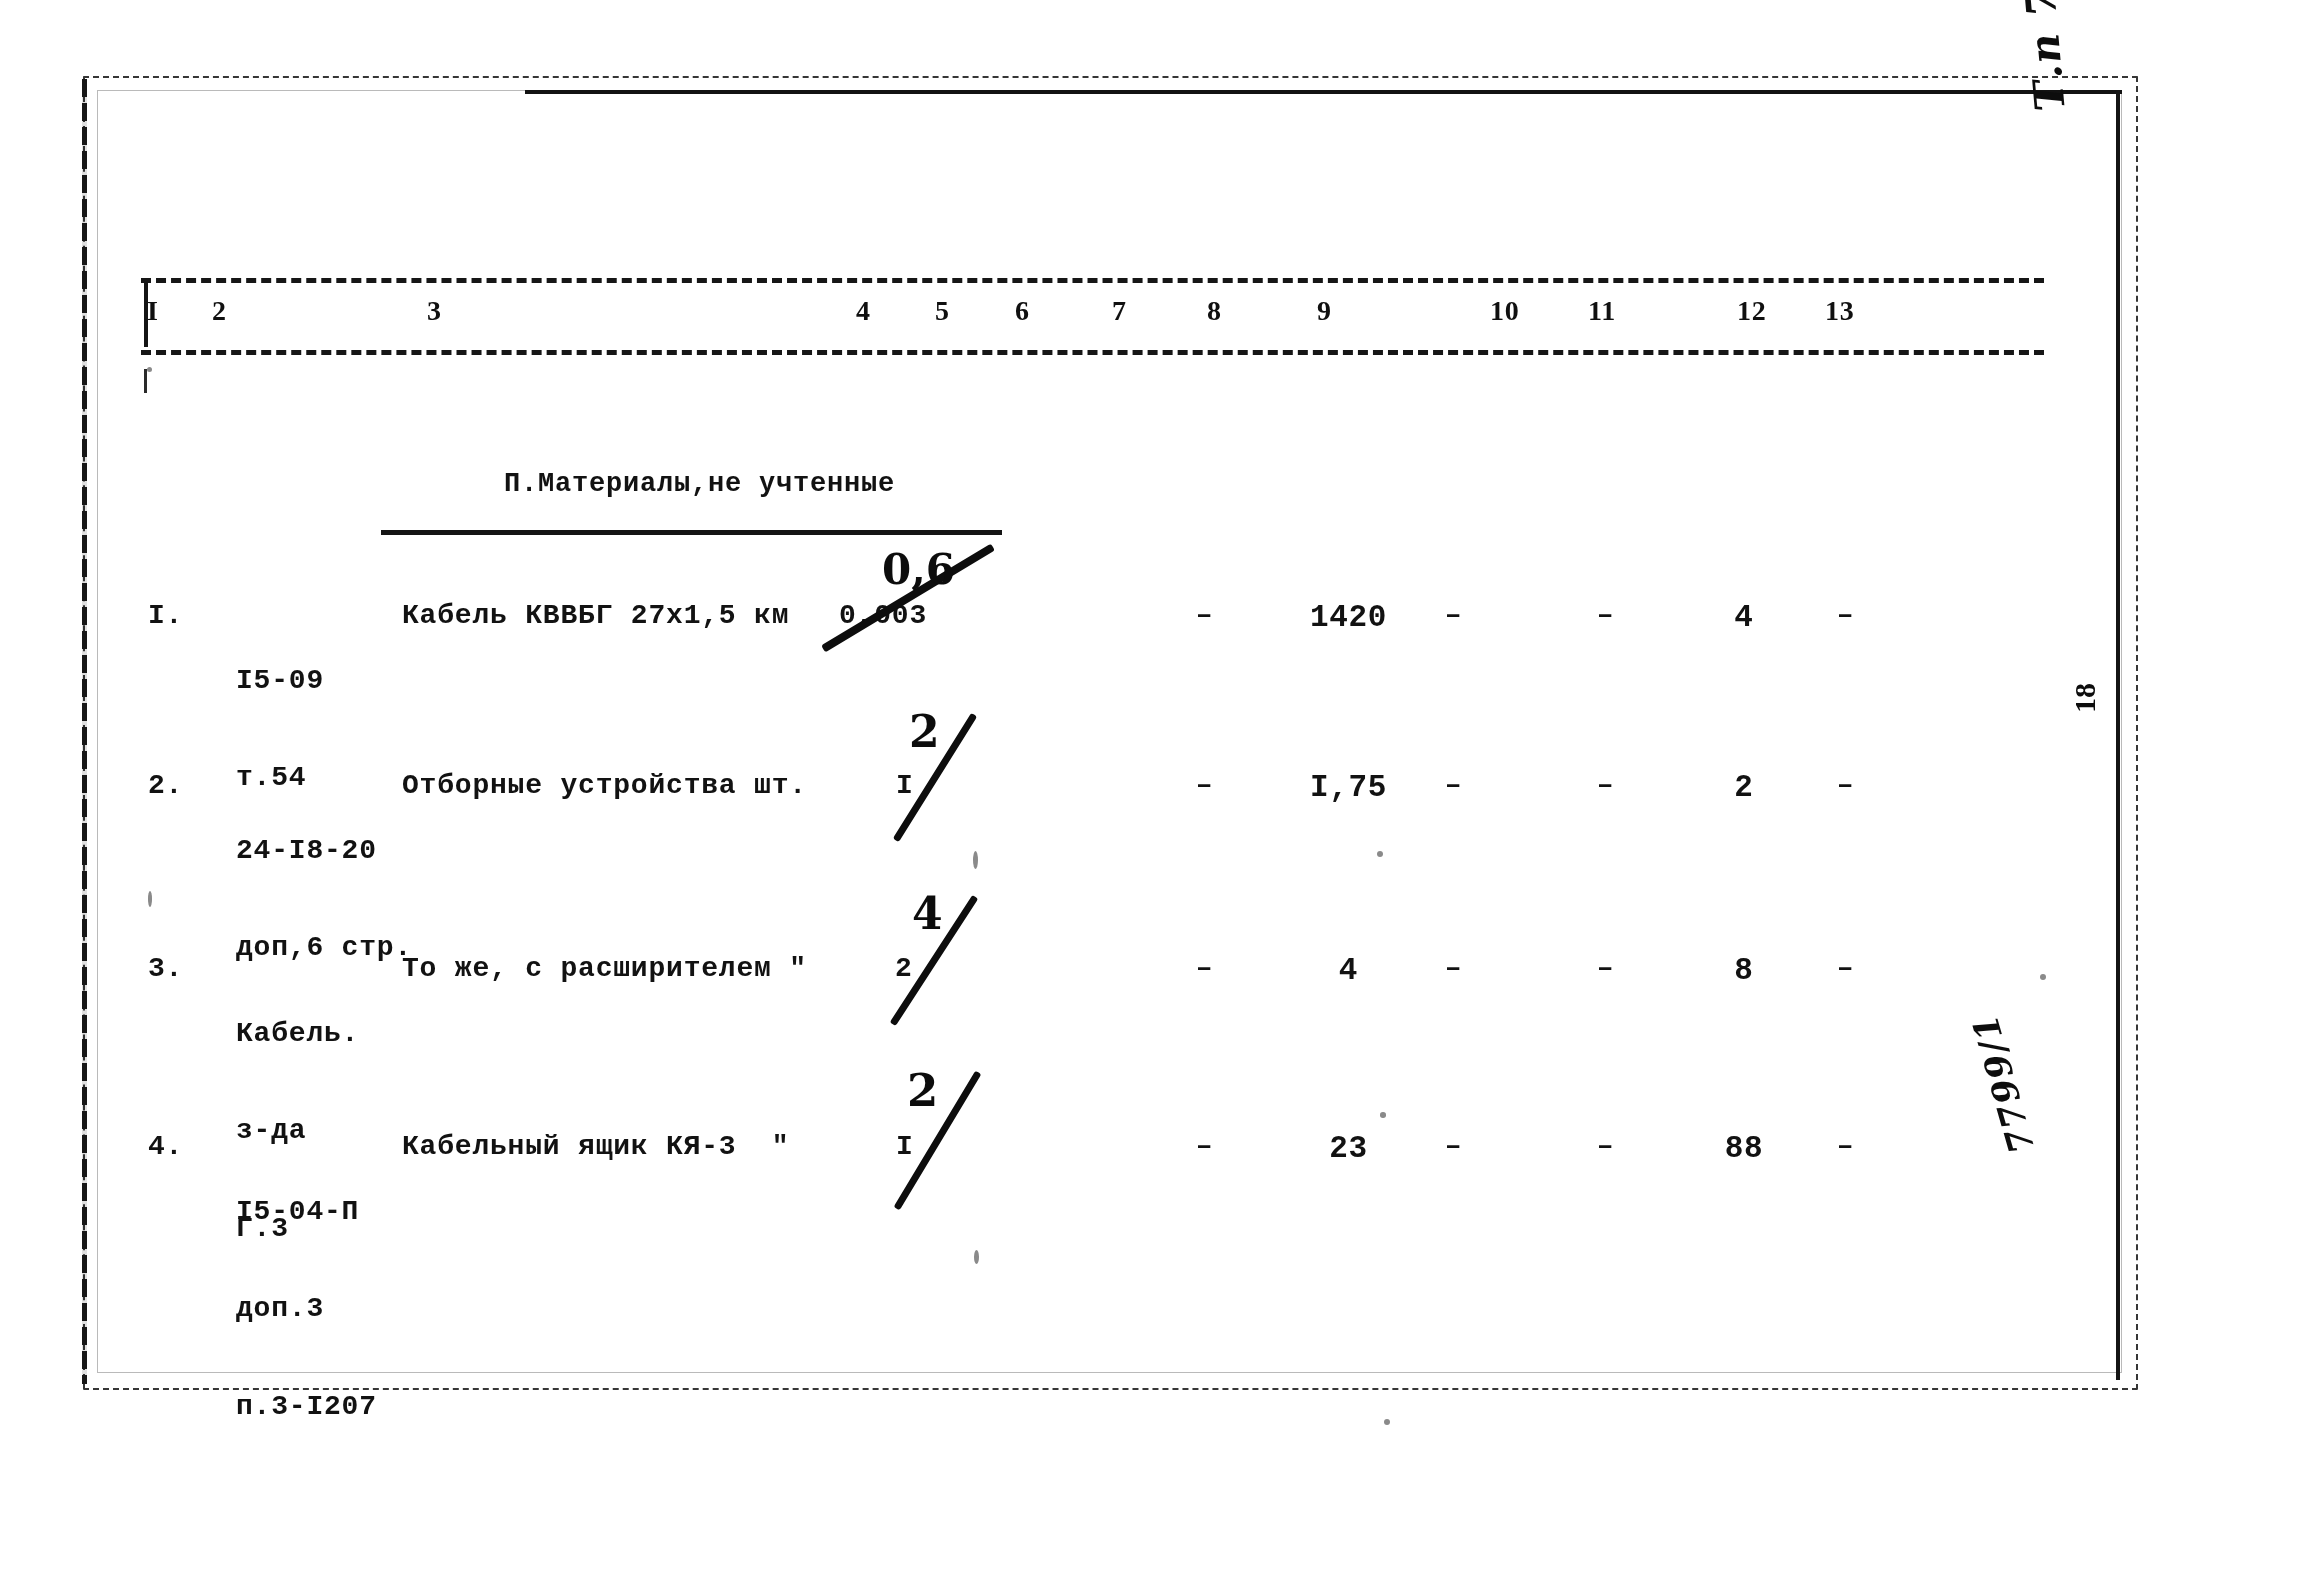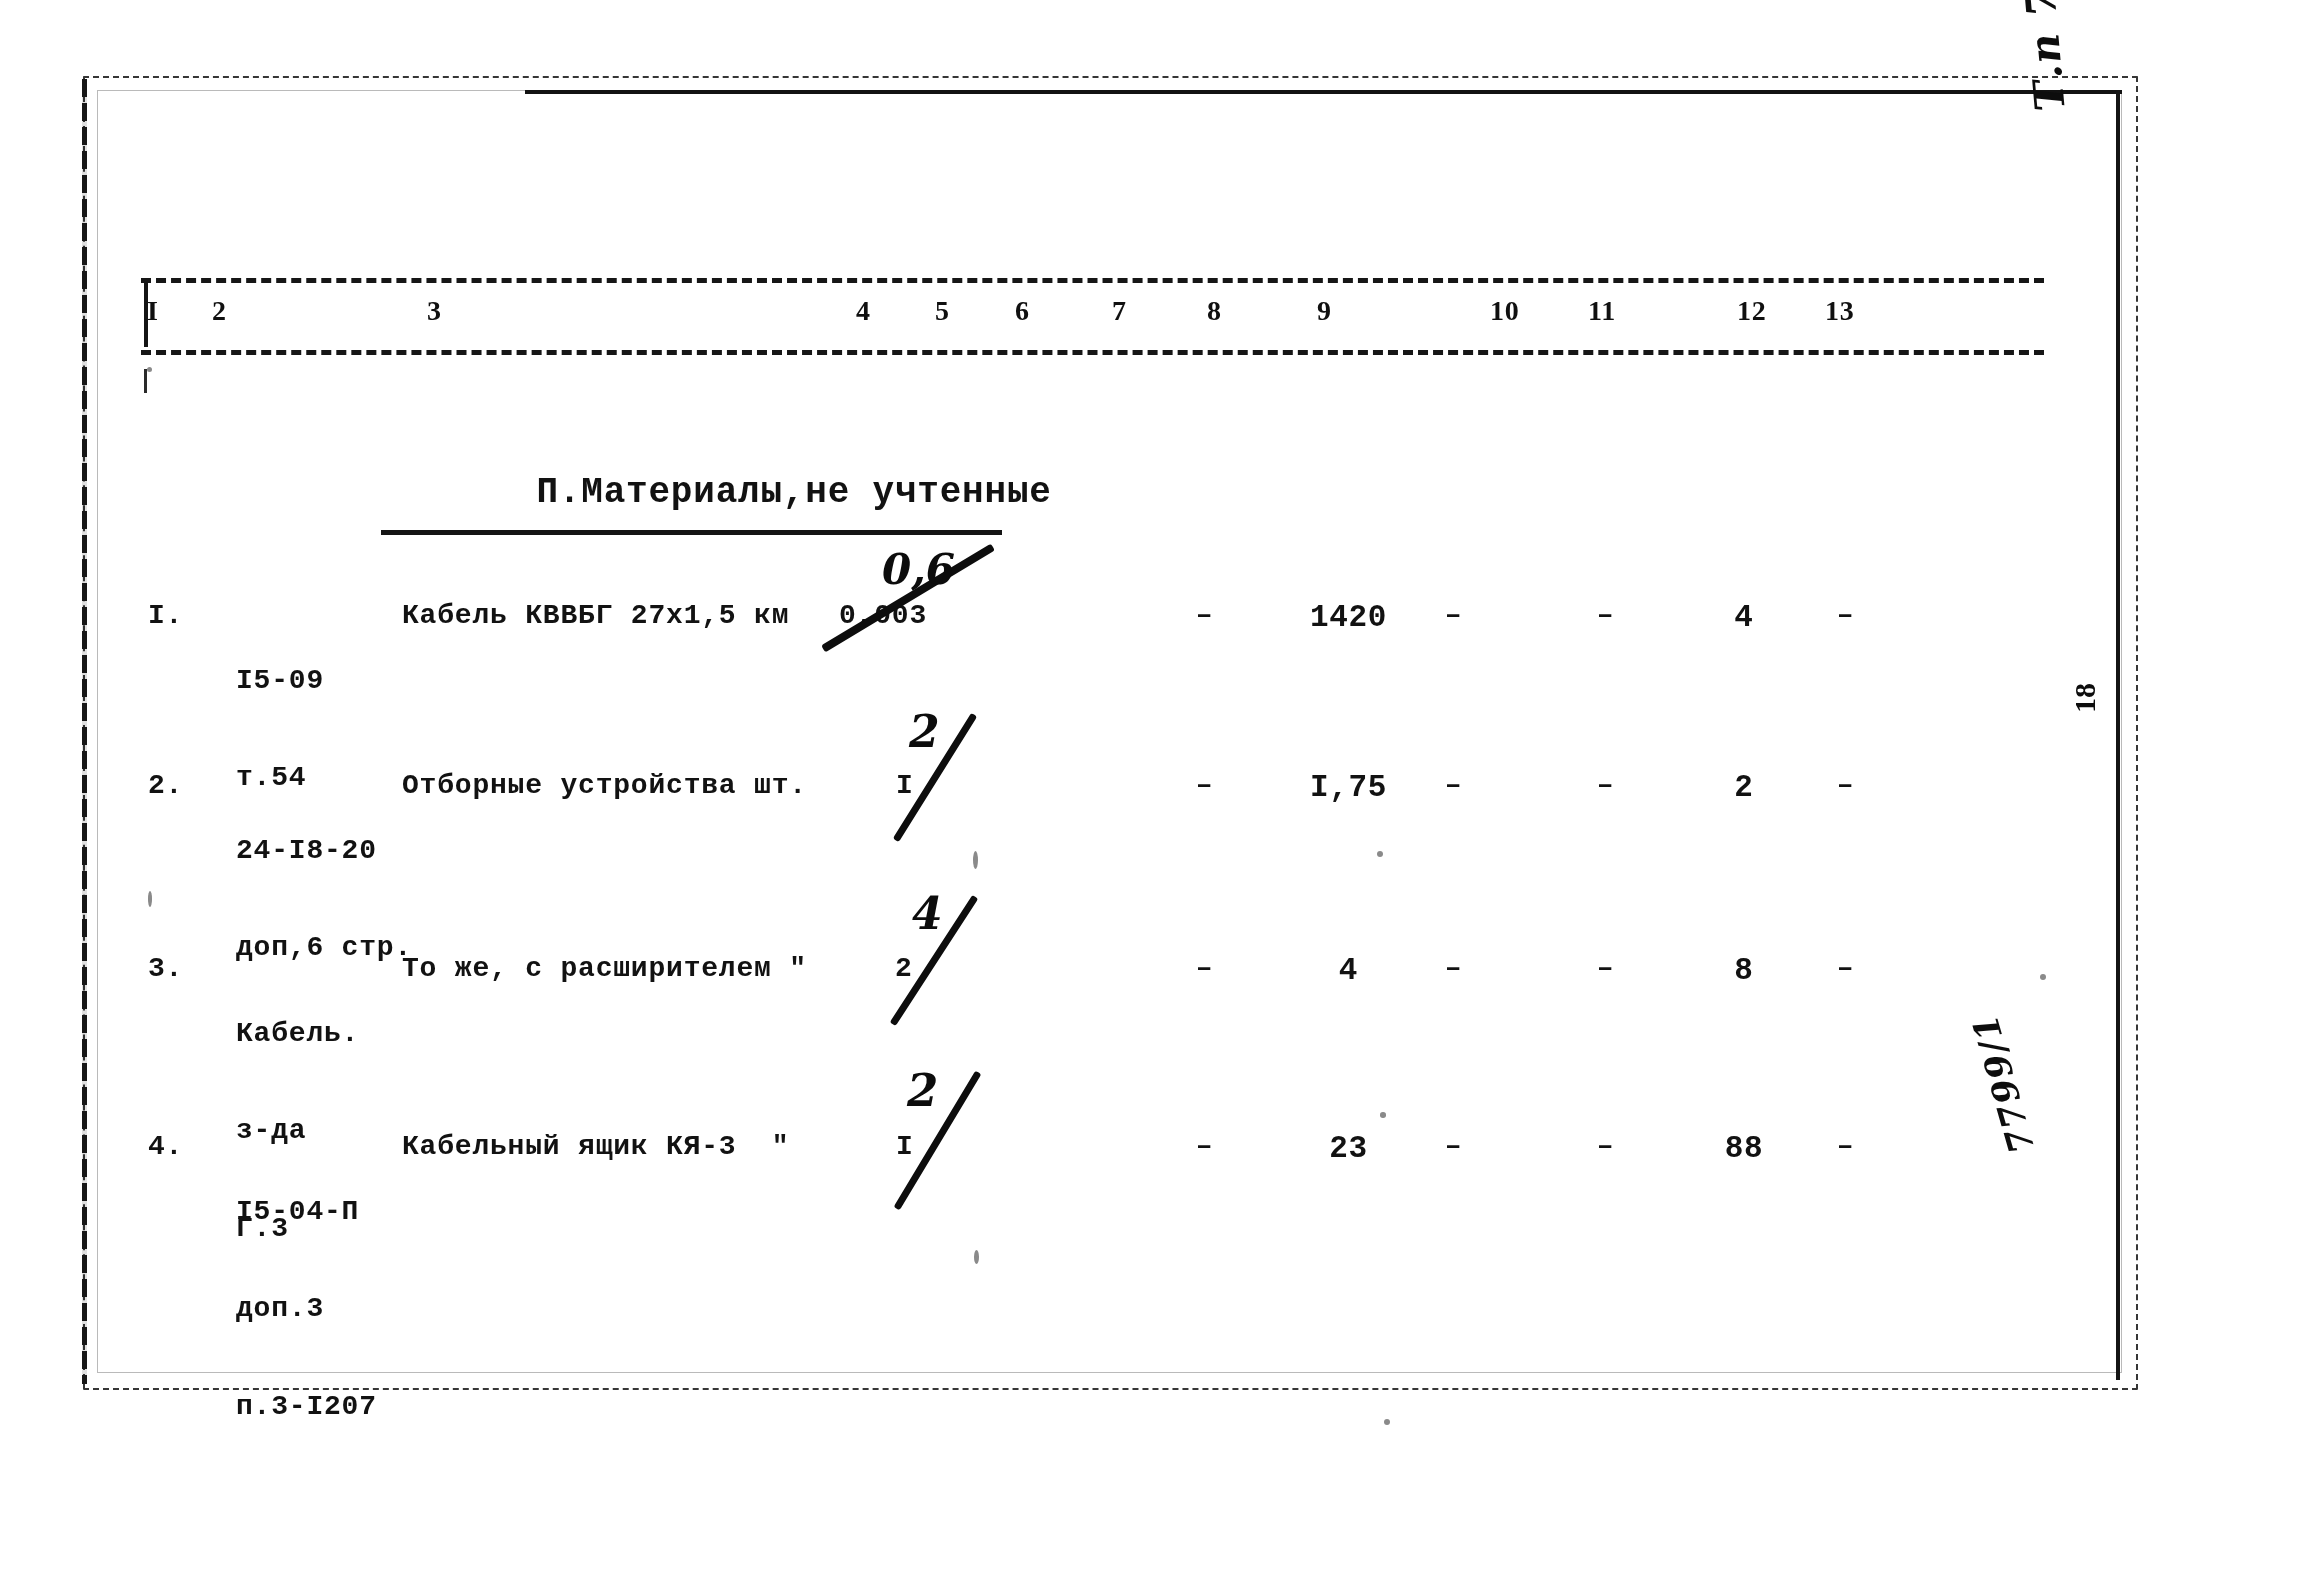--- a/index.html
+++ b/index.html
@@ -124,22 +124,22 @@
     color: #101010;
     top: 189px;
     white-space: pre;
     letter-spacing: 0.7px;
   }
 
   
   .section-head {
     position: absolute;
     left: 275px;
-    top: 324px;
-    font-size: 36px;
+    top: 332px;
+    font-size: 27px;
   }
   .section-head .l2 {
     display: block;
     padding-left: 76px;
     margin-top: 4.2px;
   }
   .section-underline {
     position: absolute;
     left: 254px;
     top: 424px;
@@ -176,21 +176,20 @@
     position: absolute;
     background: #0d0d0d;
     transform-origin: center;
     border-radius: 2.8px;
   }
 
   
   .handwritten {
     position: absolute;
     font-family: "DejaVu Serif", serif;
-    font-style: italic;
     font-weight: 700;
     color: #0c0c0c;
     white-space: pre;
   }
 
   
   .cell {
     position: absolute;
     font-family: "Liberation Mono", "DejaVu Sans Mono", monospace;
     font-weight: 700;

